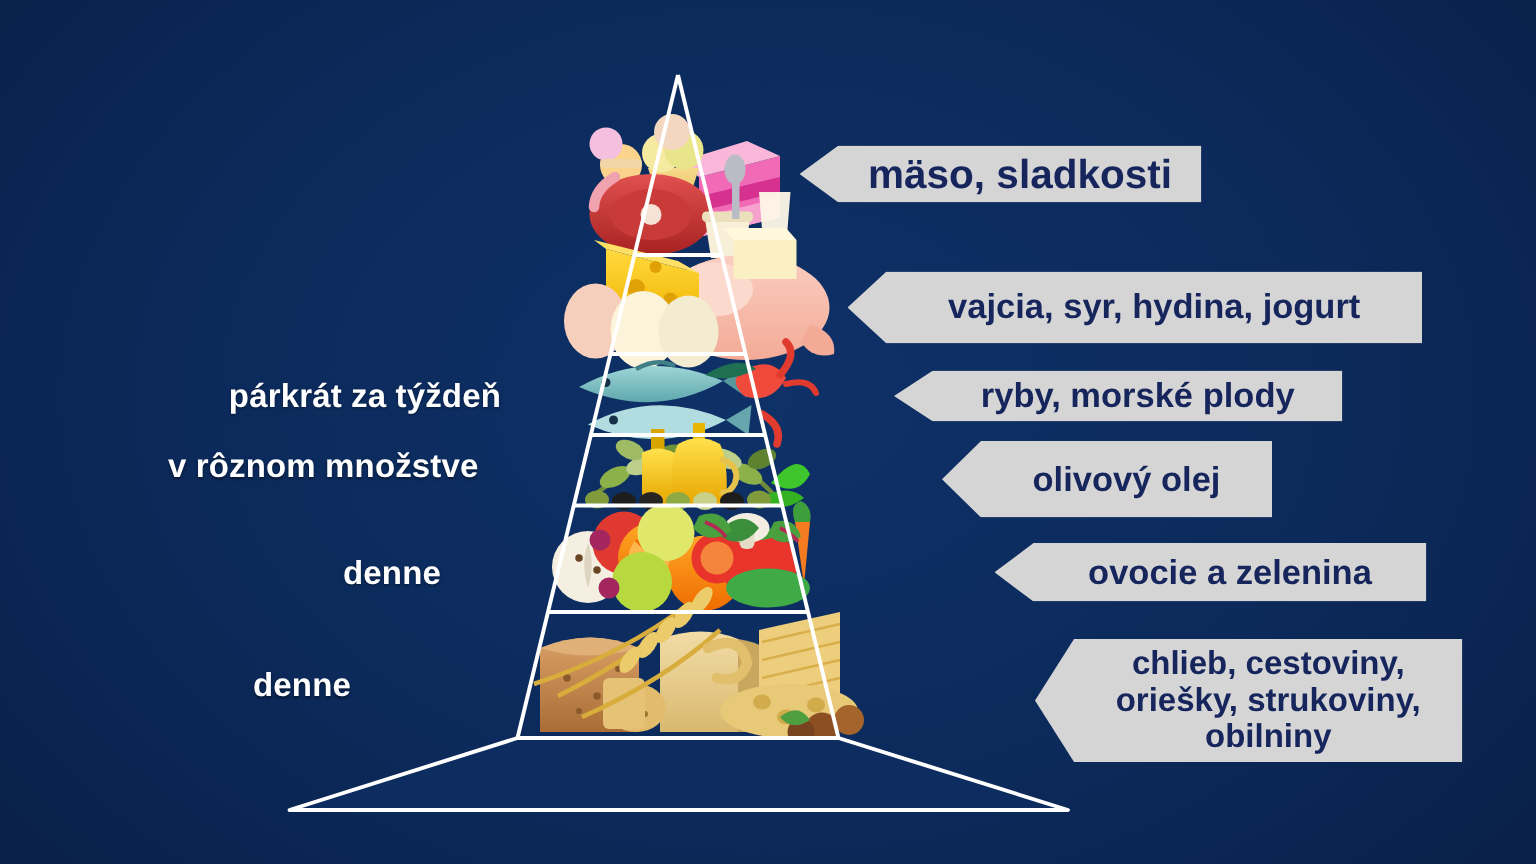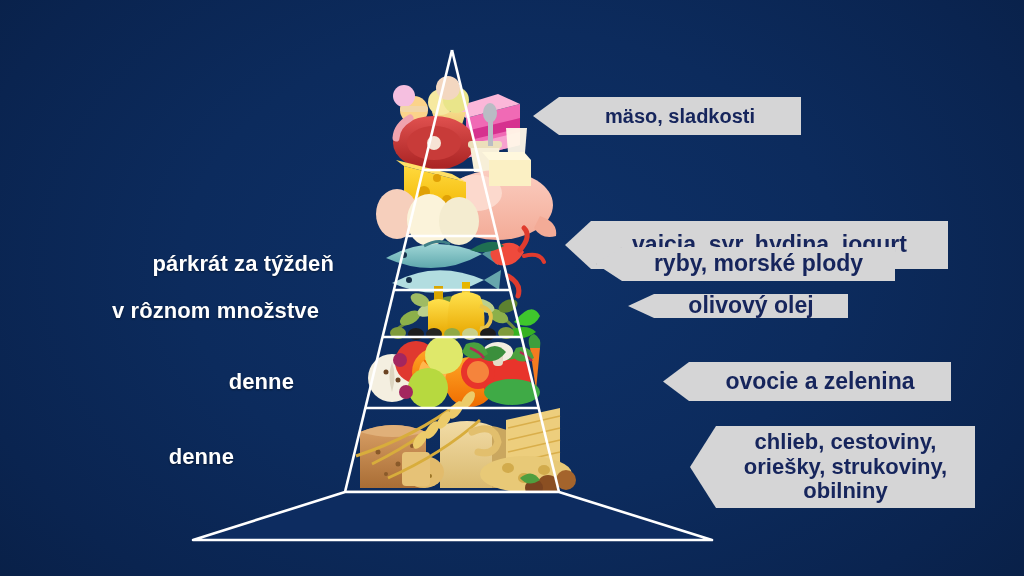--- a/index.html
+++ b/index.html
@@ -438,33 +438,33 @@
 
 
   <div class="freq" style="right:690px; top:251px; font-size:22px;text-align:center;">párkrát za týždeň</div>
 
   <div class="freq" style="right:705px; top:298px; font-size:22px;">v rôznom množstve</div>
 
   <div class="freq" style="right:730px; top:369px; font-size:22px;">denne</div>
 
   <div class="freq" style="right:790px; top:444px; font-size:22px;">denne</div>
 
-  <div class="callout" style="left:533px; top:97px; width:268px; height:38px; font-size:20px;">
+  <div class="callout" style="left:533px; top:97px; width:268px; height:38px; font-size:27px;">
     <span>mäso, sladkosti</span>
   </div>
 
-  <div class="callout" style="left:565px; top:181px; width:383px; height:48px; font-size:23px;margin-top:40px;">
+  <div class="callout" style="left:565px; top:181px; width:383px; height:48px; font-size:23px;">
     <span>vajcia, syr, hydina, jogurt</span>
   </div>
 
   <div class="callout" style="left:596px; top:247px; width:299px; height:34px; font-size:23px;">
     <span>ryby, morské plody</span>
   </div>
 
-  <div class="callout" style="left:628px; top:294px; width:220px; height:24px; font-size:23px;">
+  <div class="callout" style="left:628px; top:294px; width:220px; height:51px; font-size:23px;">
     <span>olivový olej</span>
   </div>
 
   <div class="callout" style="left:690px; top:426px; width:285px; height:82px; font-size:22px; flex-direction:column;">
     <span>chlieb, cestoviny,</span>
     <span>oriešky, strukoviny,</span>
     <span>obilniny</span>
   </div>
 
   <div class="callout" style="left:663px; top:362px; width:288px; height:39px; font-size:23px;">

